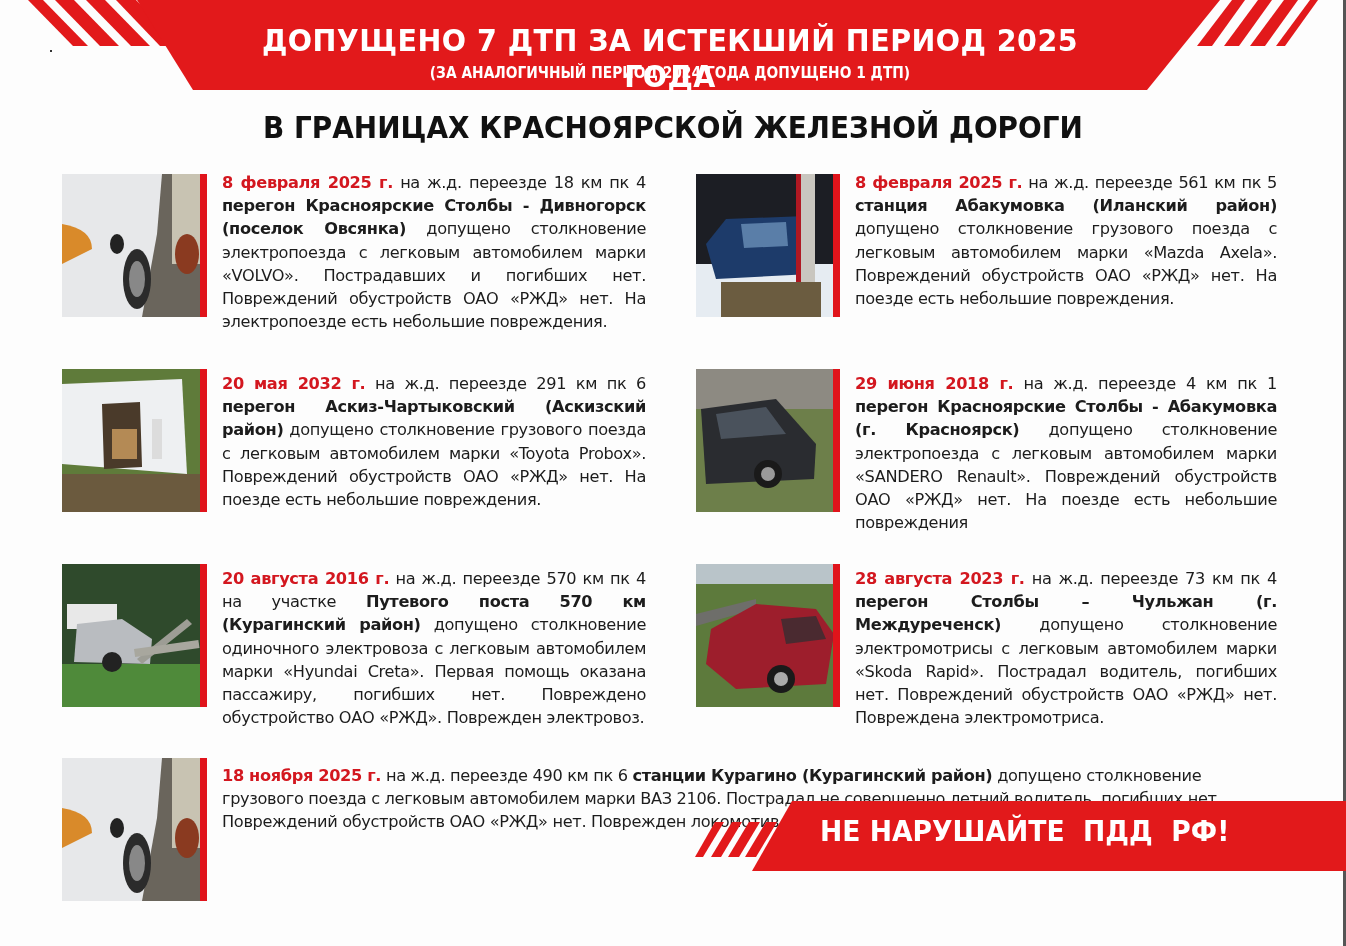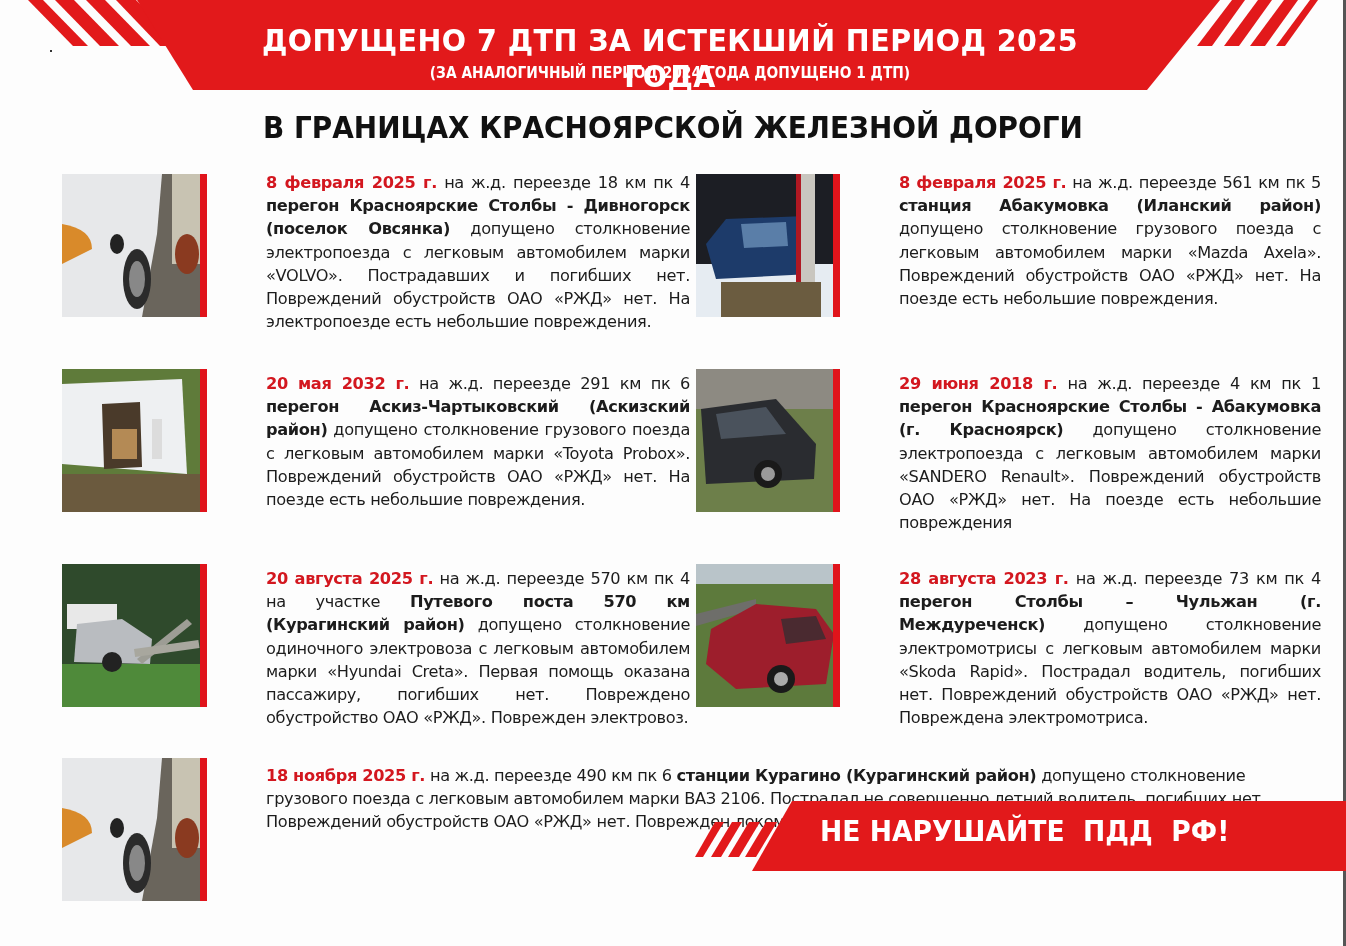--- a/index.html
+++ b/index.html
@@ -32,21 +32,21 @@
     transform: scaleX(0.93); transform-origin: center;
   }
 
   
   .card { position: absolute; }
   .photo { position: absolute; width: 138px; height: 143px; overflow: hidden; }
   .photo svg { display: block; }
   .accent-bar { position: absolute; width: 7px; height: 143px; background: #e0141b; }
   .card-text {
     position: absolute; font-size: 16.2px; line-height: 23.2px; text-align: justify;
-    color: #1c1c1c; font-family: "DejaVu Sans", sans-serif; letter-spacing: -0.35px; margin-left: 44px;
+    color: #1c1c1c; font-family: "DejaVu Sans", sans-serif; letter-spacing: -0.35px;
   }
   .card-text .date { color: #d3171f; font-weight: bold; }
   .card-text b { font-weight: bold; }
 
   
   .footer-banner { position: absolute; left: 680px; top: 795px; width: 666px; height: 80px; }
   .footer-banner svg { position: absolute; left: 0; top: 0; }
   .footer-text {
     position: absolute; left: 140px; top: 20px; color: #fff; font-weight: bold; font-size: 28px;
     font-family: "DejaVu Sans", sans-serif; transform: scaleX(0.95); transform-origin: left;
@@ -158,21 +158,21 @@
       <rect x="0" y="100" width="138" height="43" fill="#4f8a3a"></rect>
       <rect x="5" y="40" width="50" height="25" fill="#e8e8e8"></rect>
       <path d="M15,60 L60,55 L90,75 L88,100 L12,98 Z" fill="#b9bcc0"></path>
       <circle cx="50" cy="98" r="10" fill="#222"></circle>
       <path d="M75,95 L125,55 L130,60 L80,100 Z" fill="#9d9d95"></path>
       <rect x="72" y="85" width="65" height="8" fill="#a8a79e" transform="rotate(-8 72 85)"></rect>
     </svg>
   </div>
   <div class="accent-bar" style="left:200px; top:564px;"></div>
   <div class="card-text" style="left:222px; top:567px; width:424px;">
-    <span class="date">20 августа 2025 г.</span><span> на  ж.д. переезде 570 км пк 4 на участке </span><b>Путевого поста 570 км (Курагинский район)</b><span> допущено столкновение одиночного электровоза с легковым автомобилем марки «Hyundai Creta». Первая помощь оказана пассажиру, погибших нет. Повреждено обустройство ОАО «РЖД». Поврежден электровоз.</span>
+    <span class="date">20 августа 2016 г.</span><span> на  ж.д. переезде 570 км пк 4 на участке </span><b>Путевого поста 570 км (Курагинский район)</b><span> допущено столкновение одиночного электровоза с легковым автомобилем марки «Hyundai Creta». Первая помощь оказана пассажиру, погибших нет. Повреждено обустройство ОАО «РЖД». Поврежден электровоз.</span>
   </div>
 </div>
 
 <div class="card">
   <div class="photo" style="left:696px; top:564px;">
     <svg width="138" height="143">
       <rect width="138" height="143" fill="#5d7a3c"></rect>
       <rect x="0" y="0" width="138" height="20" fill="#b9c4c9"></rect>
       <path d="M0,50 L60,35 L60,45 L0,62 Z" fill="#6e6e6a"></path>
       <path d="M15,65 L60,40 L120,45 L138,70 L130,120 L40,125 L10,100 Z" fill="#9d1e2c"></path>

